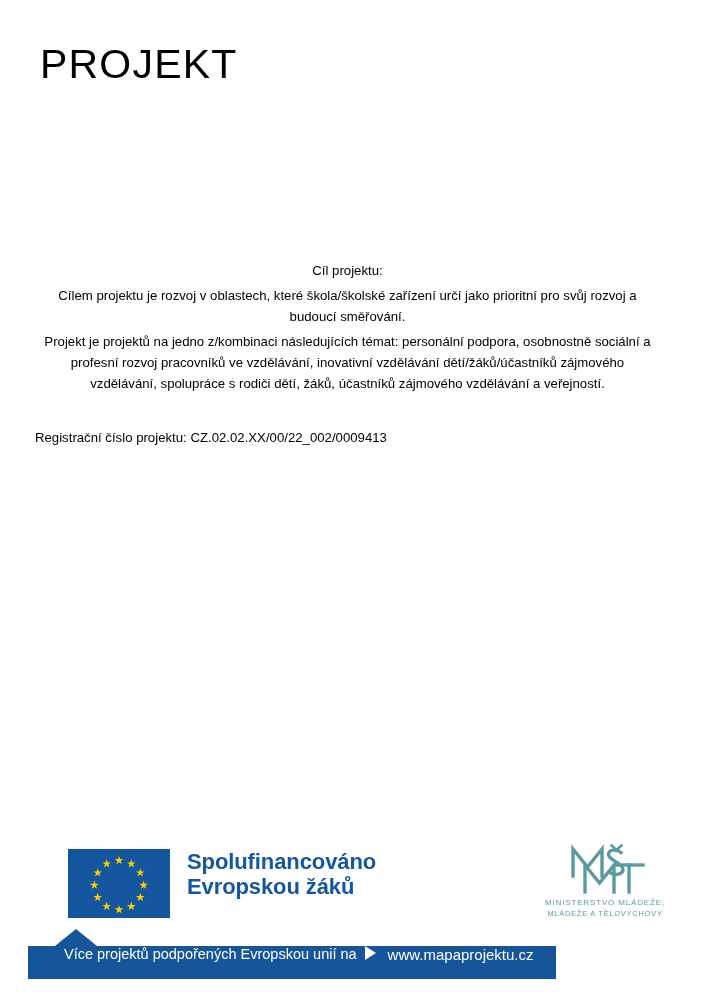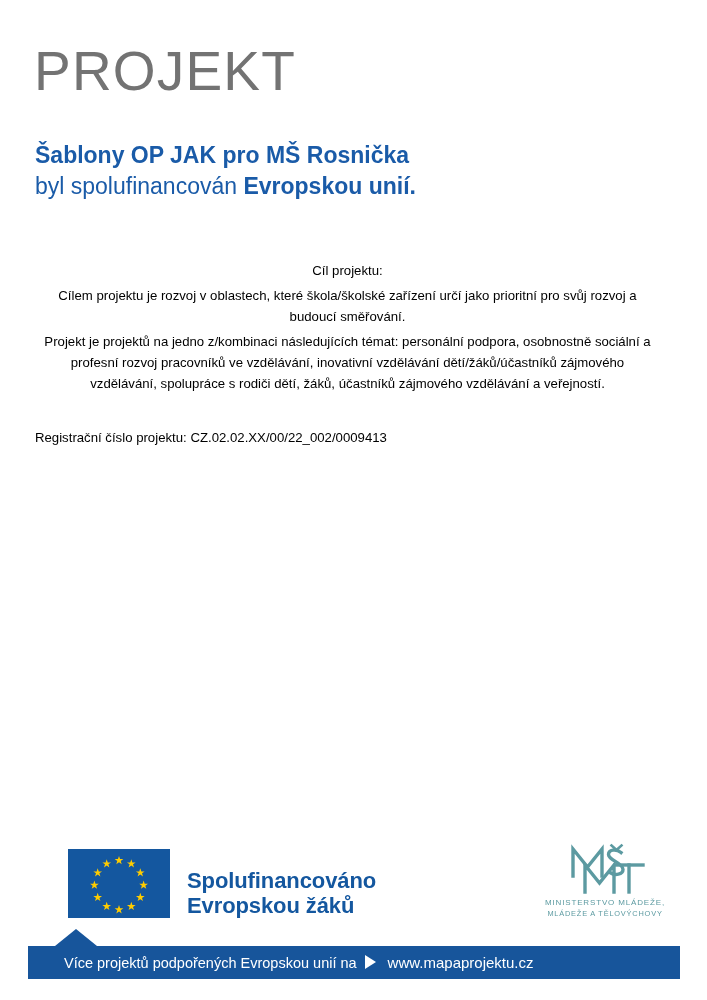--- a/index.html
+++ b/index.html
@@ -18,26 +18,26 @@
   }
 
   .poster {
     position: absolute;
     inset: 0;
   }
 
   
   .main-title {
     position: absolute;
-    left: 34px;
+    left: 40px;
     top: 44px;
-    font-size: 55px;
+    font-size: 41px;
     font-weight: 300;
     letter-spacing: 1.2px;
-    color: #737373;
+    color: #000000;
     line-height: 1;
     white-space: nowrap;
   }
 
   
   .subtitle {
     position: absolute;
     left: 35px;
     top: 140px;
     color: #1a5ba8;
@@ -82,21 +82,21 @@
     color: #000000;
     white-space: nowrap;
   }
 
   
   .eu-logo {
     position: absolute;
     left: 30px;
     top: 849px;
     display: flex;
-    align-items: flex-end;
+    align-items: flex-start;
     padding-left: 38px;
   }
   .eu-flag {
     width: 102px;
     height: 69px;
     background: #14579f;
     position: relative;
     flex: none;
   }
   .eu-stars {
@@ -135,25 +135,25 @@
     white-space: nowrap;
   }
   .msmt-caption .line { display: block; }
   .msmt-caption .line2 { font-size: 7.4px; letter-spacing: 0.8px; }
 
   
   .banner {
     position: absolute;
     left: 28px;
     top: 946px;
-    width: 652px;
+    width: 528px;
     height: 33px;
     background: #17559b;
     display: flex;
-    align-items: center;
+    align-items: flex-start;
   }
   .banner-notch {
     position: absolute;
     left: 27px;
     top: -17px;
     width: 0;
     height: 0;
     border-left: 21px solid transparent;
     border-right: 21px solid transparent;
     border-bottom: 17px solid #17559b;
@@ -178,24 +178,20 @@
     white-space: nowrap;
   }
 </style>
 </head>
 <body>
 
 <div class="poster">
 
   <div class="main-title">PROJEKT</div>
 
-  <div class="subtitle">
-    <span class="line bold">Šablony OP JAK pro MŠ Rosnička</span>
-    <span class="line"><span class="regular">byl spolufinancován </span><span class="bold">Evropskou unií.</span></span>
-  </div>
 
   <div class="body-copy">
     <p class="para">Cíl projektu:</p>
     <p class="para">Cílem projektu je rozvoj v oblastech, které škola/školské zařízení určí jako prioritní pro svůj rozvoj a budoucí směřování.</p>
     <p class="para">Projekt je projektů na jedno z/kombinaci následujících témat: personální podpora, osobnostně sociální a profesní rozvoj pracovníků ve vzdělávání, inovativní vzdělávání dětí/žáků/účastníků zájmového vzdělávání, spolupráce s rodiči dětí, žáků, účastníků zájmového vzdělávání a veřejností.</p>
   </div>
 
   <div class="reg-number">Registrační číslo projektu: CZ.02.02.XX/00/22_002/0009413</div>
 
   <div class="eu-logo">

